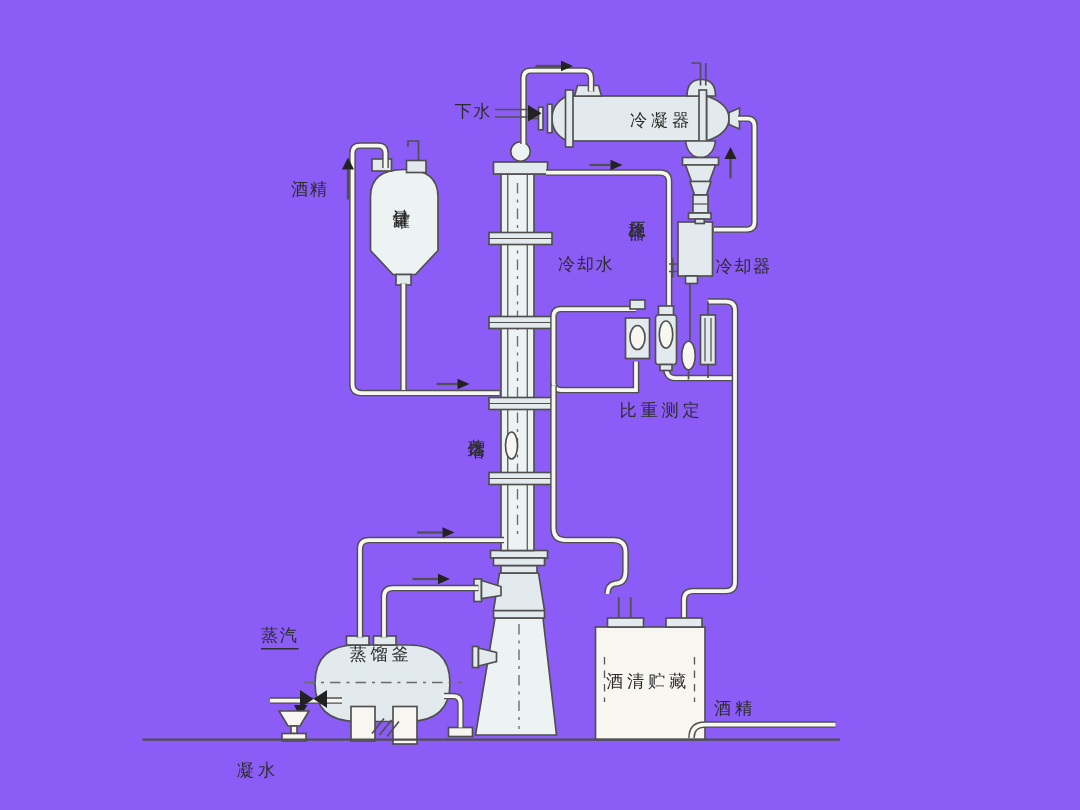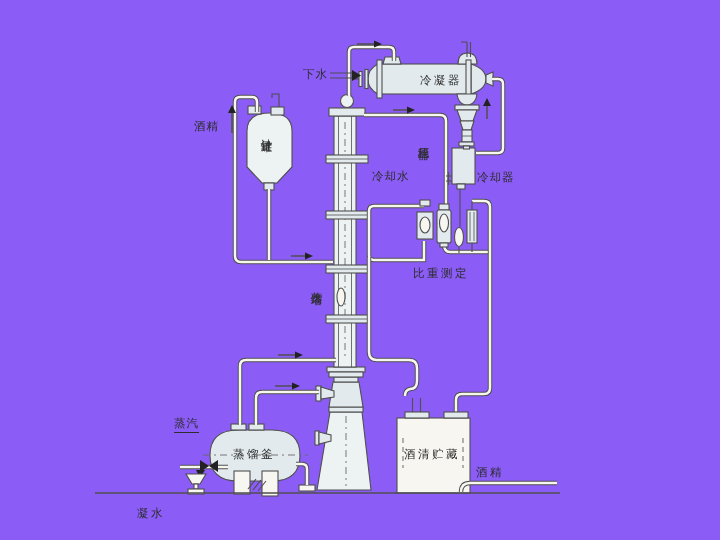--- a/index.html
+++ b/index.html
@@ -236,20 +236,20 @@
 
   <div class="lbl" style="left:303px;top:67px">下水</div>
   <div class="lbl sp2" style="left:420px;top:73px">冷凝器</div>
   <div class="lbl" style="left:194px;top:119px">酒精</div>
   <div class="lbl vert" style="left:260px;top:130px">计量罐</div>
   <div class="lbl vert" style="left:417px;top:138px">稳压器</div>
   <div class="lbl" style="left:372px;top:169px">冷却水</div>
   <div class="lbl" style="left:477px;top:170px">冷却器</div>
   <div class="lbl sp2" style="left:413px;top:266px">比重测定</div>
   <div class="lbl vert" style="left:310px;top:283px">蒸馏塔</div>
-  <div class="lbl sp2" style="left:233px;top:447px">蒸馏釜</div>
+  <div class="lbl sp2" style="left:233px;top:429px">蒸馏釜</div>
   <div class="lbl">
       <span class="under" style="position:absolute;left:174px;top:416px">蒸汽</span>
     </div>
-  <div class="lbl sp2" style="left:137px;top:506px">凝水</div>
+  <div class="lbl sp2" style="left:158px;top:506px">凝水</div>
   <div class="lbl sp2" style="left:404px;top:447px">酒清贮藏</div>
   <div class="lbl sp2" style="left:476px;top:465px">酒精</div>
 </div>
 
 </body></html>

